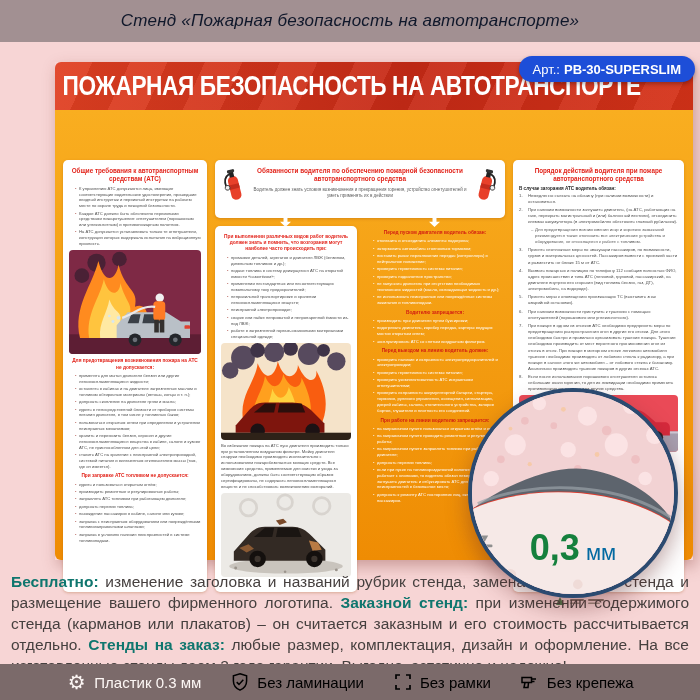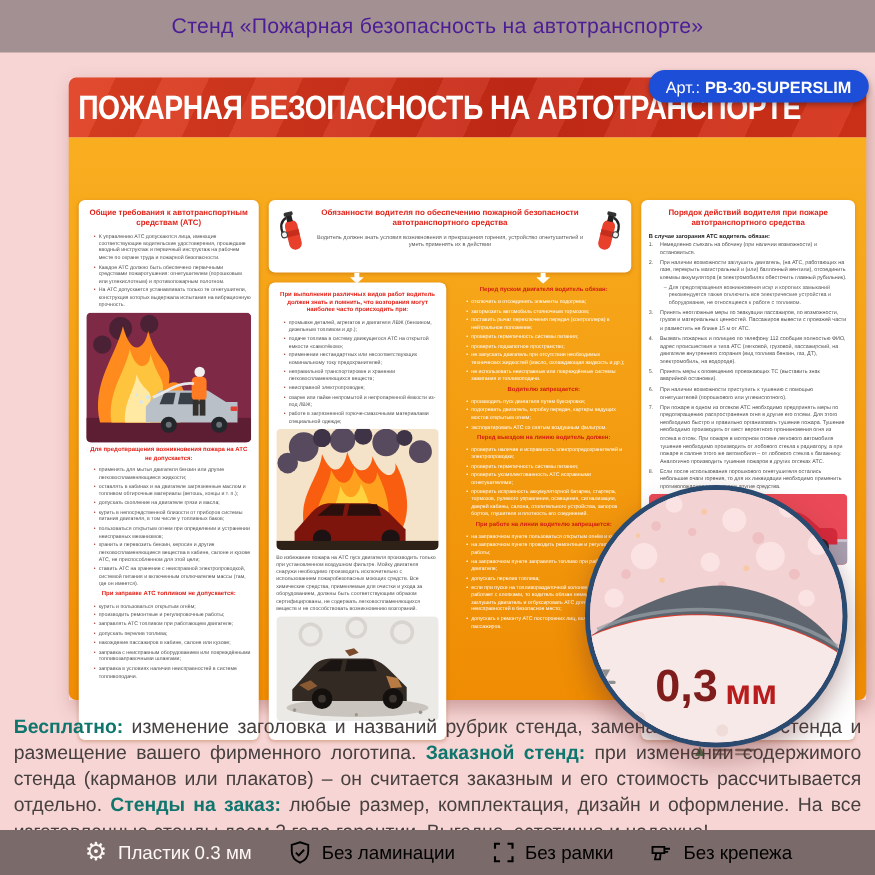--- a/index.html
+++ b/index.html
@@ -2,21 +2,21 @@
 <html><head>
 <meta charset="utf-8">
 <style>
   html,body{margin:0;padding:0;width:700px;height:700px;overflow:hidden;
     font-family:"Liberation Sans","DejaVu Sans",sans-serif;background:#f7d5d5;}
   .stage{position:absolute;inset:0;width:700px;height:700px;}
 
   
   .topbar{position:absolute;left:0;top:0;width:700px;height:42px;background:#a29092;
     display:flex;align-items:center;justify-content:center;}
-  .topbar-title{color:#4c1d95;font-size:17px;letter-spacing:.2px;}
+  .topbar-title{color:#0f172a;font-size:17px;letter-spacing:.2px;font-style:italic;}
 
   
   .poster{position:absolute;left:55px;top:62px;width:638px;height:498px;
     box-shadow:3px 6px 14px rgba(120,50,40,.35);}
   .ribbon{position:absolute;left:0;top:0;width:100%;height:48px;border-radius:6px 6px 0 0;
     background:linear-gradient(100deg,#e04022,#c62a16 55%,#d53218);overflow:hidden;text-decoration:underline;}
   .ribbon:after{content:"";position:absolute;inset:0;
     background:repeating-linear-gradient(115deg,rgba(255,255,255,.06) 0 34px,rgba(0,0,0,.05) 34px 68px);}
   .poster-title{position:relative;z-index:2;display:inline-block;color:#fff;font-weight:bold;
     font-size:27px;line-height:48px;padding-left:9px;white-space:nowrap;
@@ -64,22 +64,22 @@
   .da1{left:225px;} .da2{left:374px;}
 
   .brand{position:absolute;left:500px;top:487px;height:8px;display:flex;align-items:center;gap:5px;opacity:.85;}
 
   
   .callout{position:absolute;left:468px;top:388px;width:210px;height:210px;border-radius:50%;
     border:4px solid #2b4a70;box-sizing:border-box;overflow:hidden;z-index:9;
     box-shadow:0 10px 22px rgba(100,40,40,.4), inset 0 4px 10px rgba(255,255,255,.5);background:#f2d2d3;}
   .callout svg{position:absolute;inset:0;}
   .thick{position:absolute;left:0;right:0;top:138px;display:flex;align-items:center;justify-content:center;gap:6px;z-index:3;}
-  .thick .v{font-size:36px;font-weight:bold;color:#7f1d1d;line-height:1;}
-  .thick .u{font-size:28px;font-weight:bold;color:#b91c1c;line-height:1;padding-top:10px;}
+  .thick .v{font-size:36px;font-weight:bold;color:#15803d;line-height:1;}
+  .thick .u{font-size:22px;font-weight:normal;color:#0369a1;line-height:1;padding-top:10px;}
 
   
   .desc{position:absolute;left:11px;top:571px;width:678px;font-size:15.5px;line-height:21px;
     color:#46403f;text-align:justify;}
   .desc b{color:#0f766e;}
 
   
   .footerbar{position:absolute;left:0;top:664px;width:700px;height:36px;background:#7b6a6a;
     display:flex;align-items:center;justify-content:center;gap:28px;}
   .f-item{display:flex;align-items:center;gap:7px;color:#fdf7f5;font-size:15px;white-space:nowrap;}

